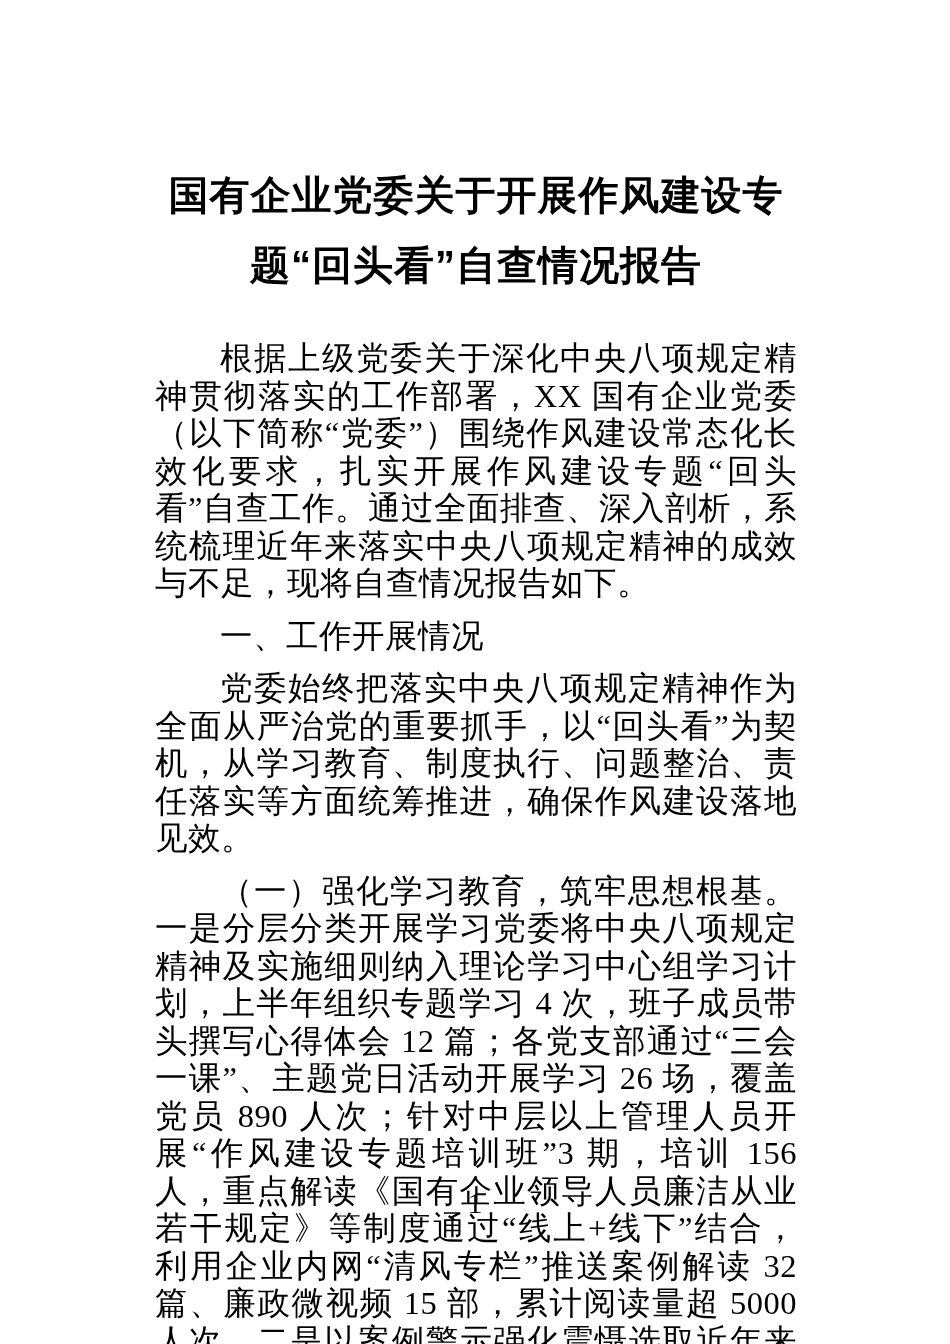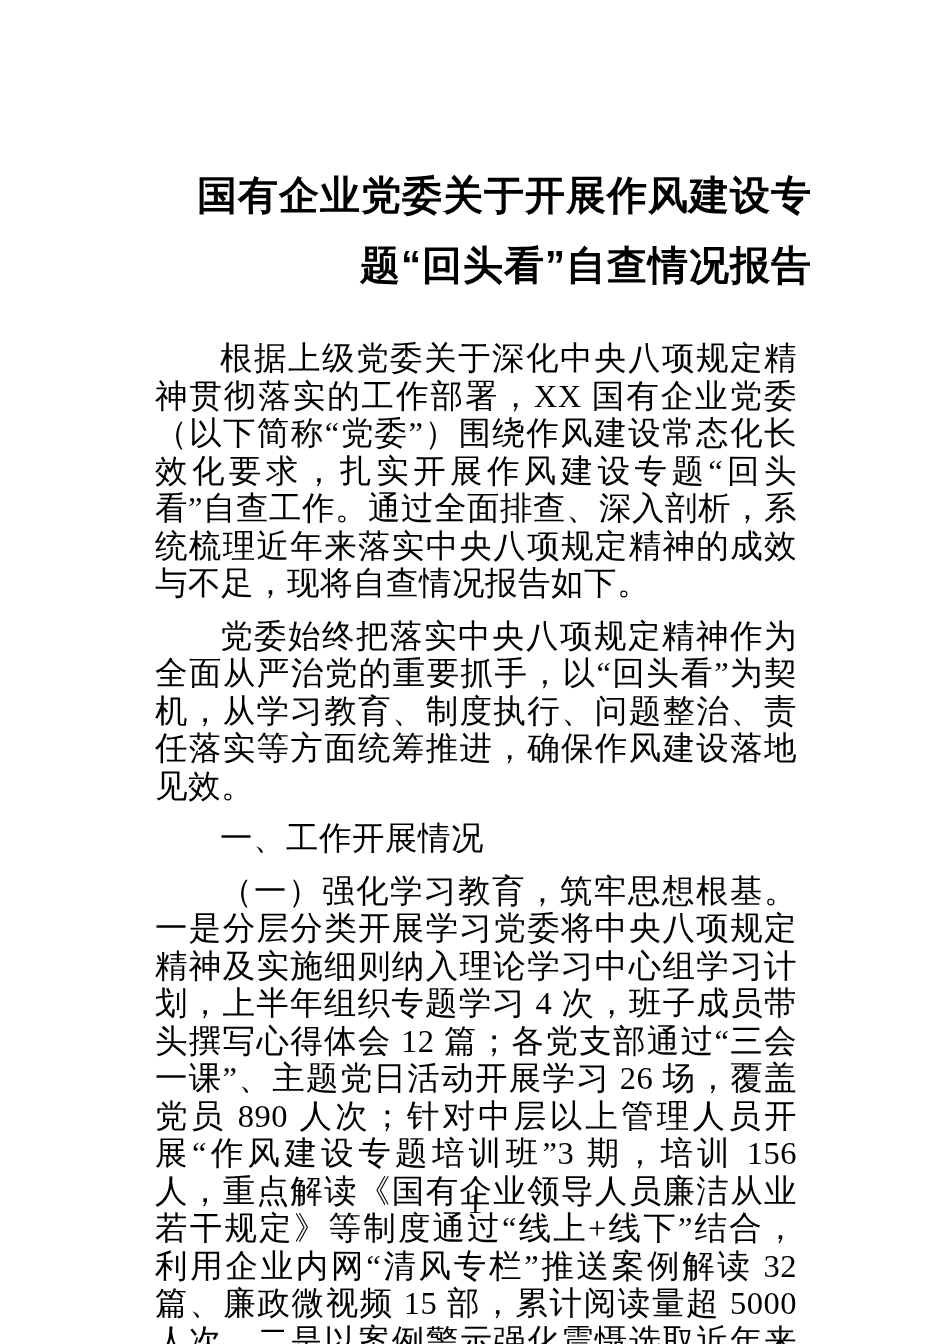--- a/index.html
+++ b/index.html
@@ -21,21 +21,21 @@
     left: 140px;
     top: 160px;
     width: 672px;
   }
   .doc-title {
     margin: 0 0 40px 0;
     font-family: "Liberation Sans", sans-serif;
     font-size: 40px;
     font-weight: 700;
     line-height: 70px;
-    text-align: right;
+    text-align: center;
     letter-spacing: 1px;
   }
   .para {
     margin: 15px;
     font-size: 32.5px;
     line-height: 37.5px;
     text-align: justify;
     text-indent: 2em;
     letter-spacing: 0.5px;
     word-break: break-all;
@@ -50,18 +50,18 @@
     font-family: "Liberation Serif", serif;
   }
 </style>
 </head>
 <body>
 
 <div class="page">
   <div class="content">
     <h1 class="doc-title">国有企业党委关于开展作风建设专题“回头看”自查情况报告</h1>
     <p class="para">根据上级党委关于深化中央八项规定精神贯彻落实的工作部署，XX 国有企业党委（以下简称“党委”）围绕作风建设常态化长效化要求，扎实开展作风建设专题“回头看”自查工作。通过全面排查、深入剖析，系统梳理近年来落实中央八项规定精神的成效与不足，现将自查情况报告如下。</p>
+    <p class="para">一、工作开展情况</p>
     <p class="para">党委始终把落实中央八项规定精神作为全面从严治党的重要抓手，以“回头看”为契机，从学习教育、制度执行、问题整治、责任落实等方面统筹推进，确保作风建设落地见效。</p>
-    <p class="para">一、工作开展情况</p>
     <p class="para">（一）强化学习教育，筑牢思想根基。一是分层分类开展学习党委将中央八项规定精神及实施细则纳入理论学习中心组学习计划，上半年组织专题学习 4 次，班子成员带头撰写心得体会 12 篇；各党支部通过“三会一课”、主题党日活动开展学习 26 场，覆盖党员 890 人次；针对中层以上管理人员开展“作风建设专题培训班”3 期，培训 156 人，重点解读《国有企业领导人员廉洁从业若干规定》等制度通过“线上+线下”结合，利用企业内网“清风专栏”推送案例解读 32 篇、廉政微视频 15 部，累计阅读量超 5000 人次。二是以案例警示强化震慑选取近年来国企系统违反中央八项规定精神的典型案例（如违规发放津贴、公车私用等），编印《作风建设警示录》200 册，组织各子公司、各部门开展“以案四说”警示教育会 18 场，参会人员达</p>
   </div>
   <div class="page-number">1</div>
 </div>
 
 </body></html>

